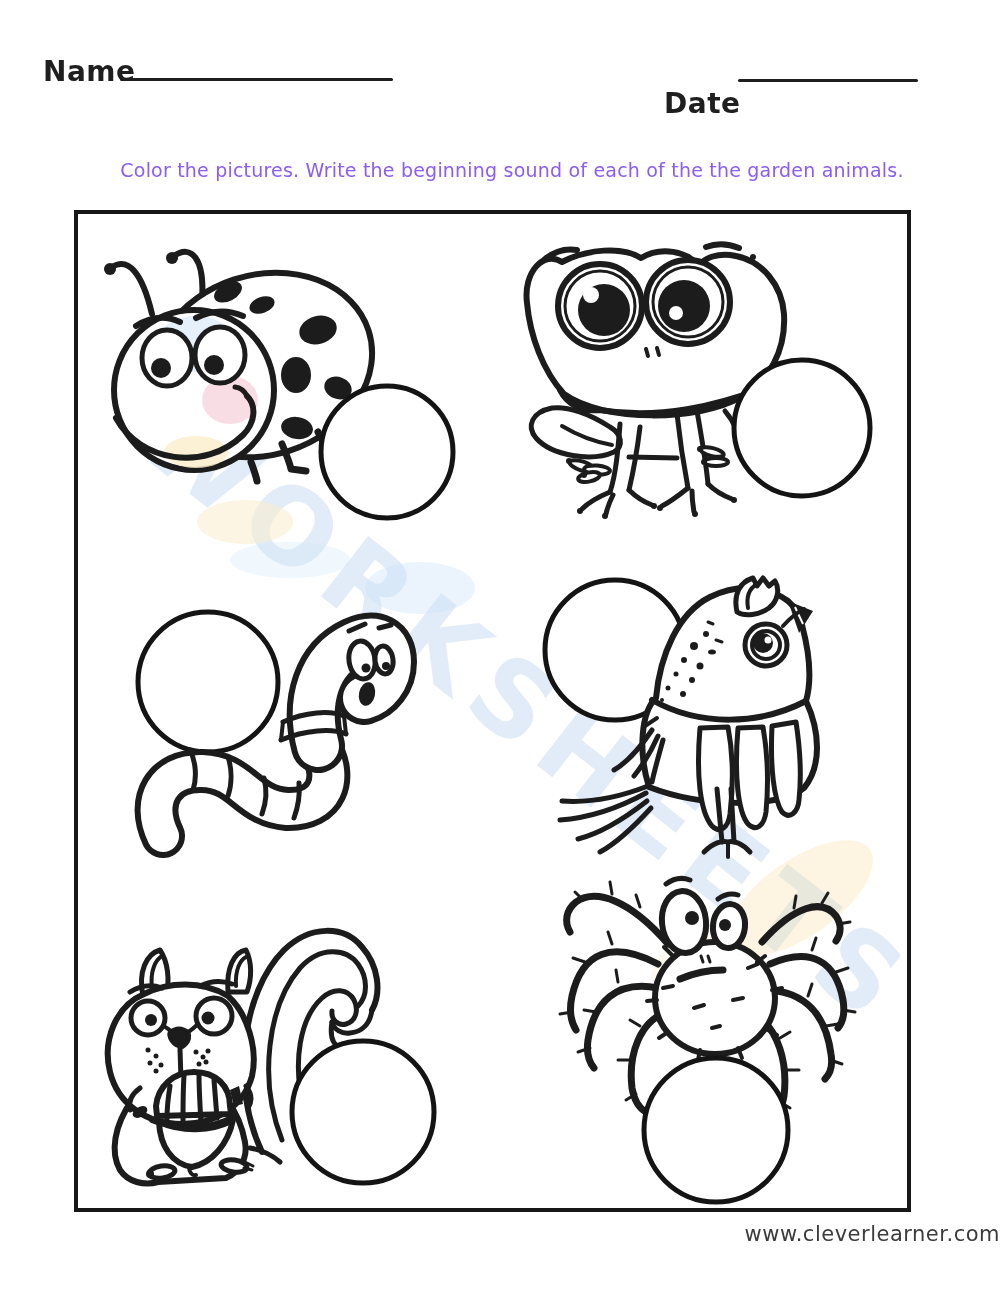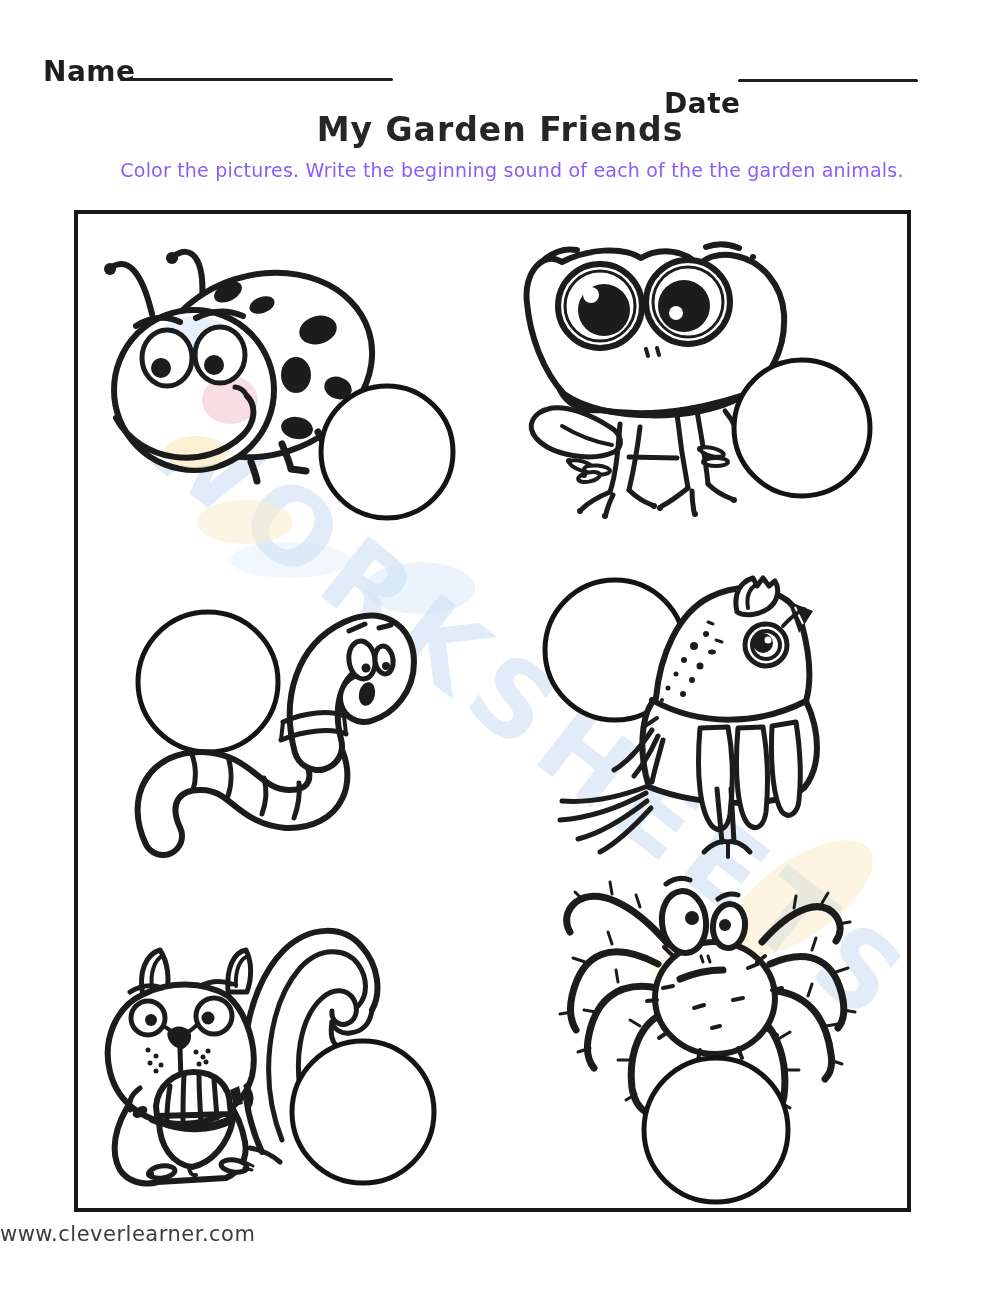--- a/index.html
+++ b/index.html
@@ -4,21 +4,21 @@
 <style>
   html,body{margin:0;padding:0;background:#fff;}
   .page{position:relative;width:1000px;height:1293px;background:#ffffff;font-family:"DejaVu Sans",sans-serif;color:#222;overflow:hidden;}
   .label{position:absolute;font-size:28px;font-weight:600;color:#1f1f1f;letter-spacing:0.5px;}
   .line{position:absolute;background:#1f1f1f;height:3px;border-radius:2px;}
   .title{position:absolute;top:110px;left:0;width:100%;text-align:center;font-size:33px;font-weight:700;color:#262626;letter-spacing:1px;}
   .instructions{position:absolute;top:159px;left:0;width:100%;text-align:center;font-size:19px;font-weight:500;color:#8b5cf6;letter-spacing:0.2px;margin-left:12px;}
   .box{position:absolute;left:74px;top:210px;width:829px;height:994px;border:4px solid #171717;overflow:hidden;background:#fff;}
   .watermark{position:absolute;left:54%;top:50%;transform:translate(-50%,-50%) rotate(38deg);font-size:105px;font-weight:700;color:rgba(143,181,227,0.26);letter-spacing:12px;white-space:nowrap;}
   .canvas{position:absolute;left:0;top:0;width:1000px;height:1293px;pointer-events:none;}
-  .footer{position:absolute;top:1222px;left:0;width:100%;text-align:left;font-size:21px;color:#3c3c3c;letter-spacing:0.5px;}
+  .footer{position:absolute;top:1222px;left:0;width:100%;text-align:right;font-size:21px;color:#3c3c3c;letter-spacing:0.5px;}
   
   .s3{fill:none;stroke:#1c1c1c;stroke-width:3;stroke-linecap:round;stroke-linejoin:round}
   .s4{fill:none;stroke:#1c1c1c;stroke-width:4;stroke-linecap:round;stroke-linejoin:round}
   .s5{fill:none;stroke:#1c1c1c;stroke-width:5;stroke-linecap:round;stroke-linejoin:round}
   .s6{fill:none;stroke:#1c1c1c;stroke-width:6;stroke-linecap:round;stroke-linejoin:round}
   .s7{fill:none;stroke:#1c1c1c;stroke-width:7;stroke-linecap:round;stroke-linejoin:round}
   .wf{fill:#ffffff}
   .bk{fill:#1c1c1c;stroke:none}
   .ans{fill:#ffffff;stroke:#141414;stroke-width:5}
   .tube-b{fill:none;stroke:#1c1c1c;stroke-linecap:round;stroke-linejoin:round}
@@ -28,21 +28,20 @@
 <body>
 
 <div class="page">
 
   <span class="label" style="left:43px;top:55px;text-align:center;">Name</span>
   <div class="line" style="left:120px;top:78px;width:273px;"></div>
 
   <span class="label" style="left:664px;top:49px;margin-top:38px;">Date</span>
   <div class="line" style="left:738px;top:79px;width:180px;"></div>
 
-  <div class="title">My Garden Friends</div>
   <div class="instructions">Color the pictures. Write the beginning sound of each of the the garden animals.</div>
 
   <div class="box">
     <div class="watermark">WORKSHEETS</div>
   </div>
 
   <svg class="canvas" viewBox="0 0 1000 1293">
 
     <g>
       <ellipse cx="420" cy="588" rx="55" ry="26" fill="rgba(205,227,248,0.40)"></ellipse>

